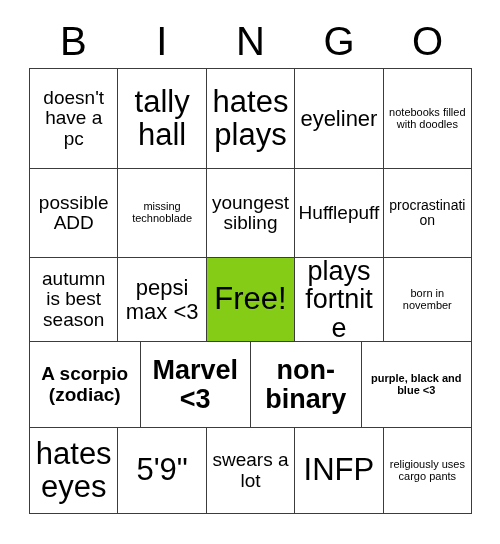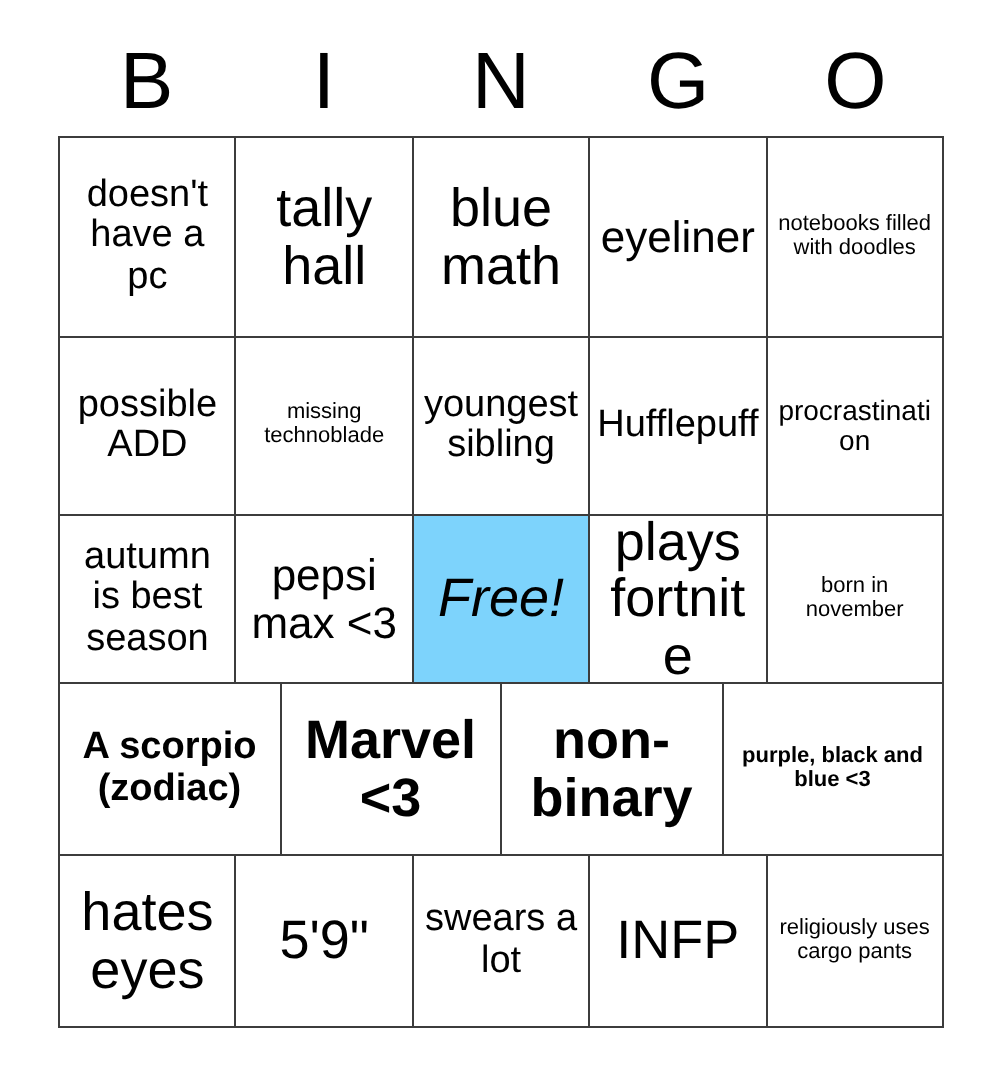--- a/index.html
+++ b/index.html
@@ -66,30 +66,29 @@
   .r3 { height: 84px; }
   .r4 { height: 86px; font-weight: bold; }
   .r5 { height: 86px; }
 
   .cell span {
     display: block;
     width: 100%;
   }
 
   
-  .fs-xxl span { font-size: 27px; }
+  .fs-xxl span { font-size: 31px; }
   .fs-xl  span { font-size: 27px; }
   .fs-lg  span { font-size: 22px; }
   .fs-md  span { font-size: 19px; }
   .fs-sm  span { font-size: 11px; }
   .fs-xs  span { font-size: 14px; }
 
   .free {
-    background: #7dd3fc;
-    font-style: italic;
+    background: #84cc16;
   }
 </style>
 </head>
 <body>
 
 <div class="card">
 
   <div class="header-row">
     <div class="header-cell">B</div>
     <div class="header-cell">I</div>
@@ -101,21 +100,21 @@
   <div class="grid">
 
     <div class="grid-row r1">
       <div class="cell fs-md">
           <span>doesn't have a pc</span>
         </div>
       <div class="cell fs-xxl">
           <span>tally hall</span>
         </div>
       <div class="cell fs-xxl">
-          <span>blue math</span>
+          <span>hates plays</span>
         </div>
       <div class="cell fs-lg">
           <span>eyeliner</span>
         </div>
       <div class="cell fs-sm">
           <span>notebooks filled with doodles</span>
         </div>
     </div>
 
     <div class="grid-row r2">

